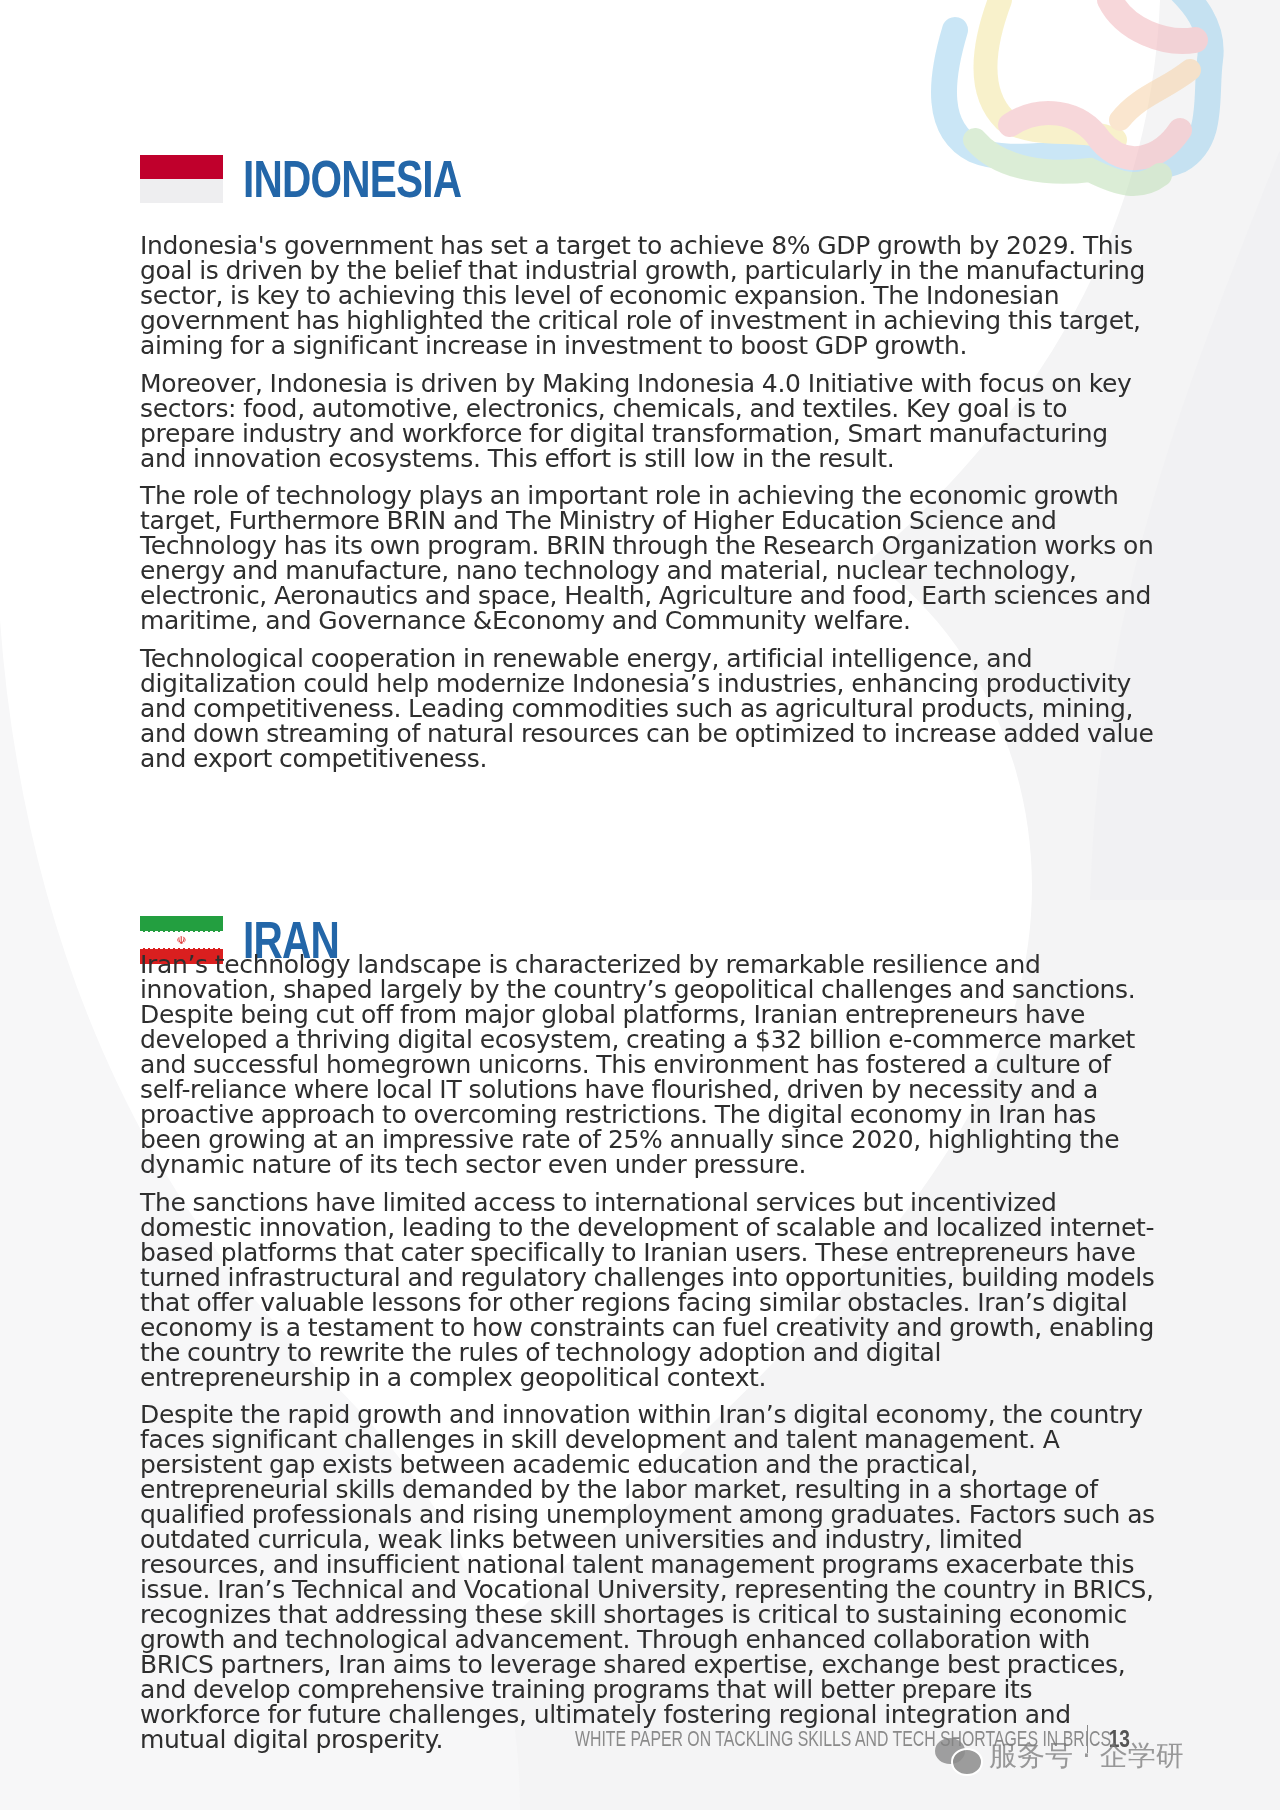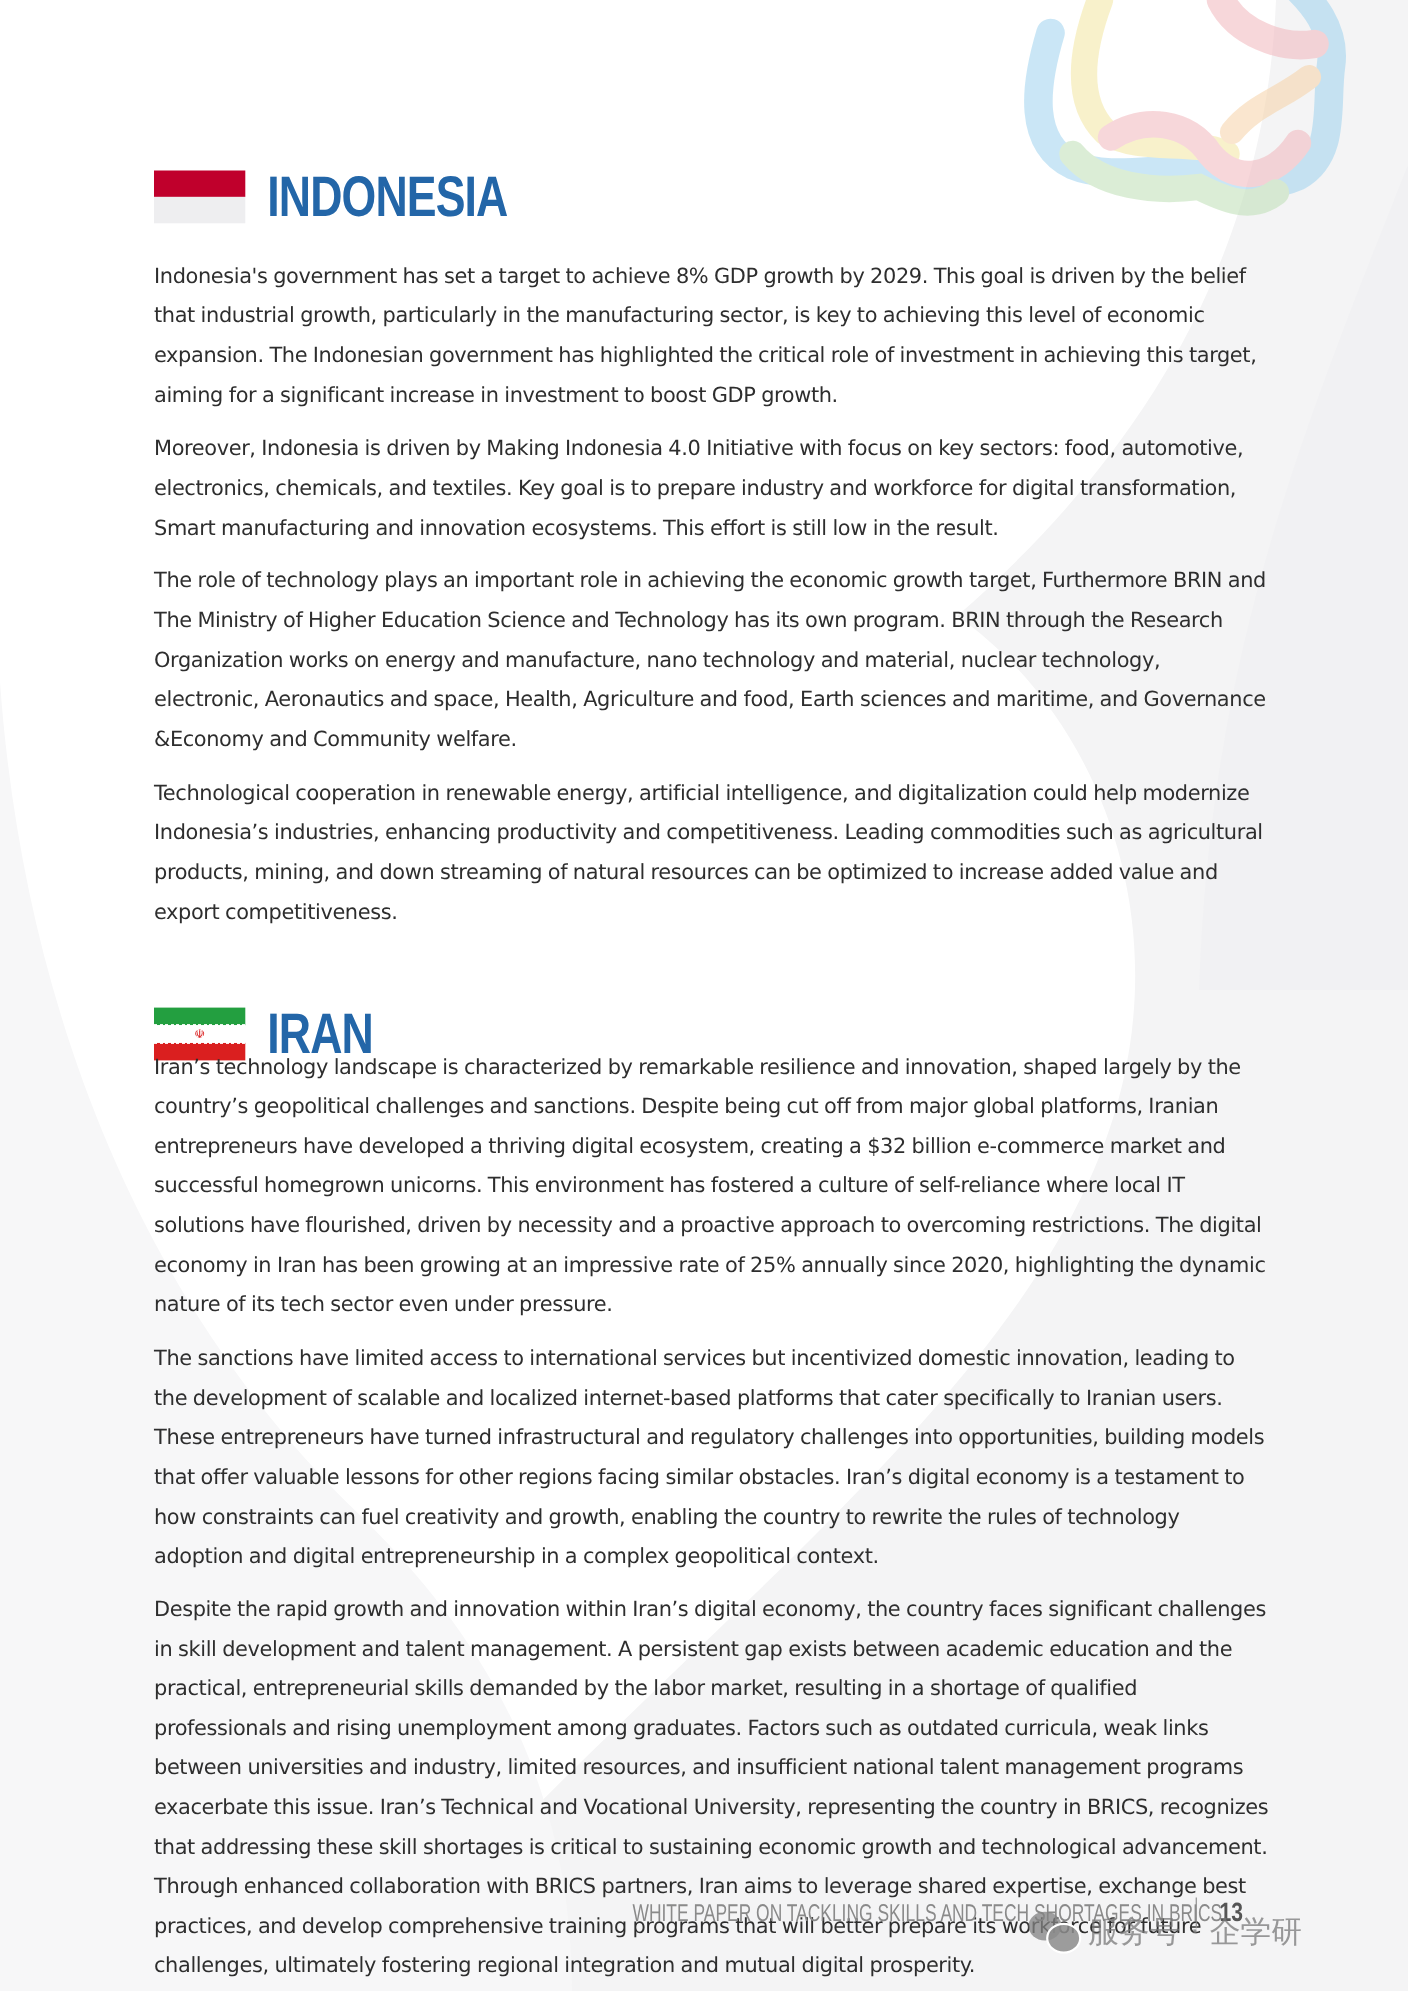--- a/index.html
+++ b/index.html
@@ -30,22 +30,22 @@
     font-size: 52px;
     letter-spacing: -1px;
     transform: scaleX(0.78);
     transform-origin: left center;
     line-height: 1;
   }
 
   .body-text {
     position: absolute; left: 140px; width: 1015px;
     font-family: "DejaVu Sans", sans-serif;
-    font-size: 19px;
-    line-height: 36px;
+    font-size: 25px;
+    line-height: 25px;
     color: #2e2e2e;
     letter-spacing: -0.35px;
     word-spacing: -0.5px;
   }
   .body-text p { margin: 0 0 12.5px 0; }
 
   .footer {
     position: absolute; top: 1725px; left: 575px;
     display: flex; align-items: center;
     font-family: "Liberation Sans", sans-serif;

